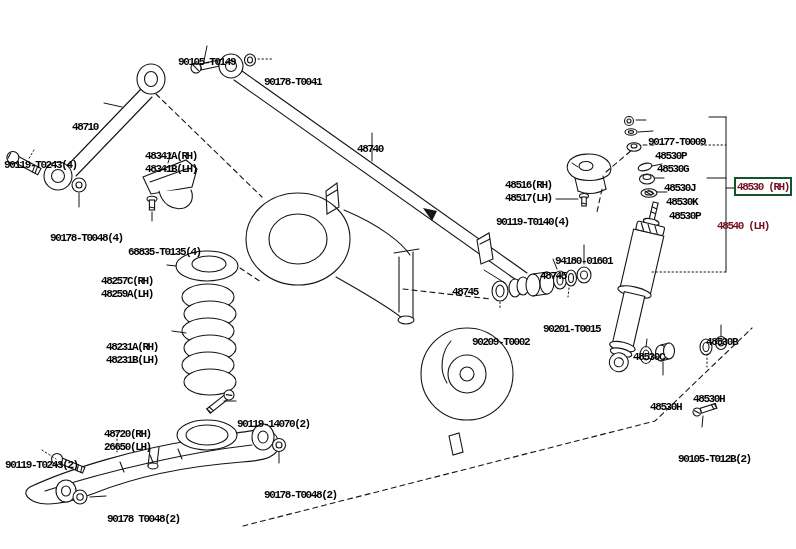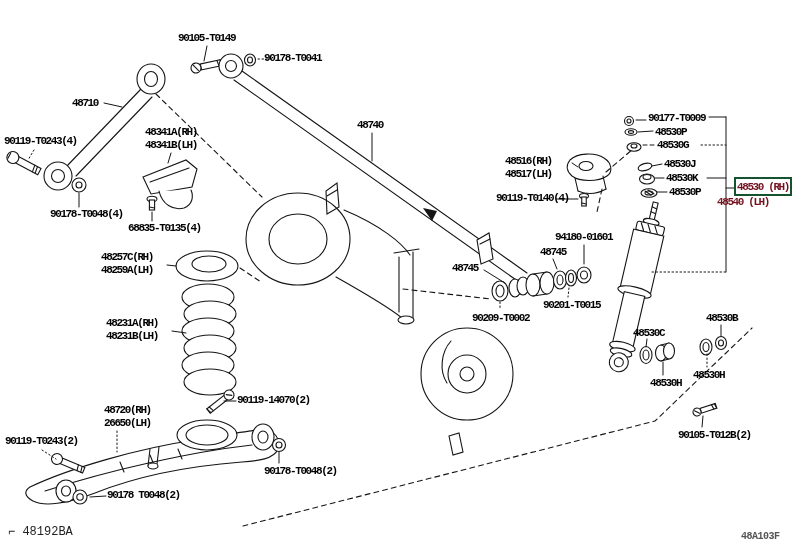--- a/index.html
+++ b/index.html
@@ -1,20 +1,20 @@
 <!DOCTYPE html>
 <html><head>
 <meta charset="utf-8">
 <style>
   html,body{margin:0;padding:0;background:#fff;}
   .stage{position:relative;width:796px;height:549px;background:#ffffff;overflow:hidden;
          font-family:"Liberation Mono","DejaVu Sans Mono",monospace;}
   svg.art{position:absolute;left:0;top:0;}
   .lbl{position:absolute;font-weight:bold;font-size:11px;letter-spacing:-1.4px;
-       color:#000;white-space:nowrap;line-height:13px;cursor:default;}
+       color:#000;white-space:nowrap;line-height:13px;cursor:default;margin-top:24px;}
   .lbl.hl{color:#74121f;}
   .selbox{position:absolute;left:734px;top:177px;border:2px solid #14532d;
           padding:0 1px;line-height:14px;background:#fff;}
   .selbox .lblin{font-weight:bold;font-size:11px;letter-spacing:-1.4px;color:#74121f;white-space:nowrap;}
   .lh-under{position:absolute;left:717px;top:196px;}
   .f-left{position:absolute;left:8px;top:526px;font-size:12px;color:#222;
           font-weight:normal;letter-spacing:0;}
   .f-right{position:absolute;left:741px;top:530px;font-size:10px;
            color:#555;letter-spacing:-0.5px;}
 </style>

